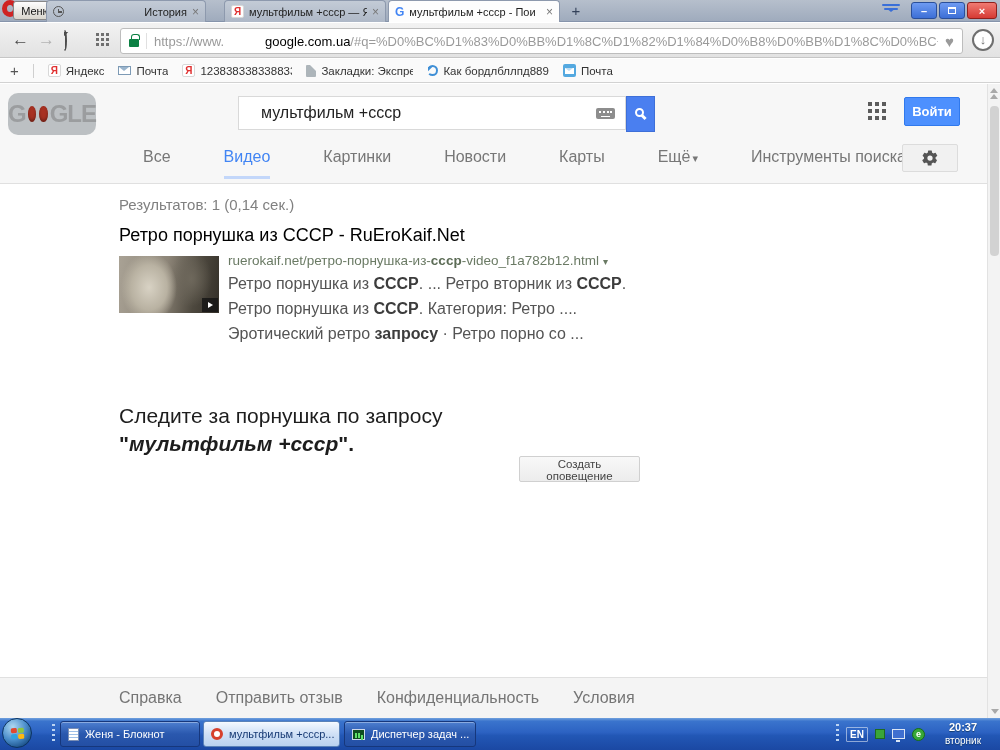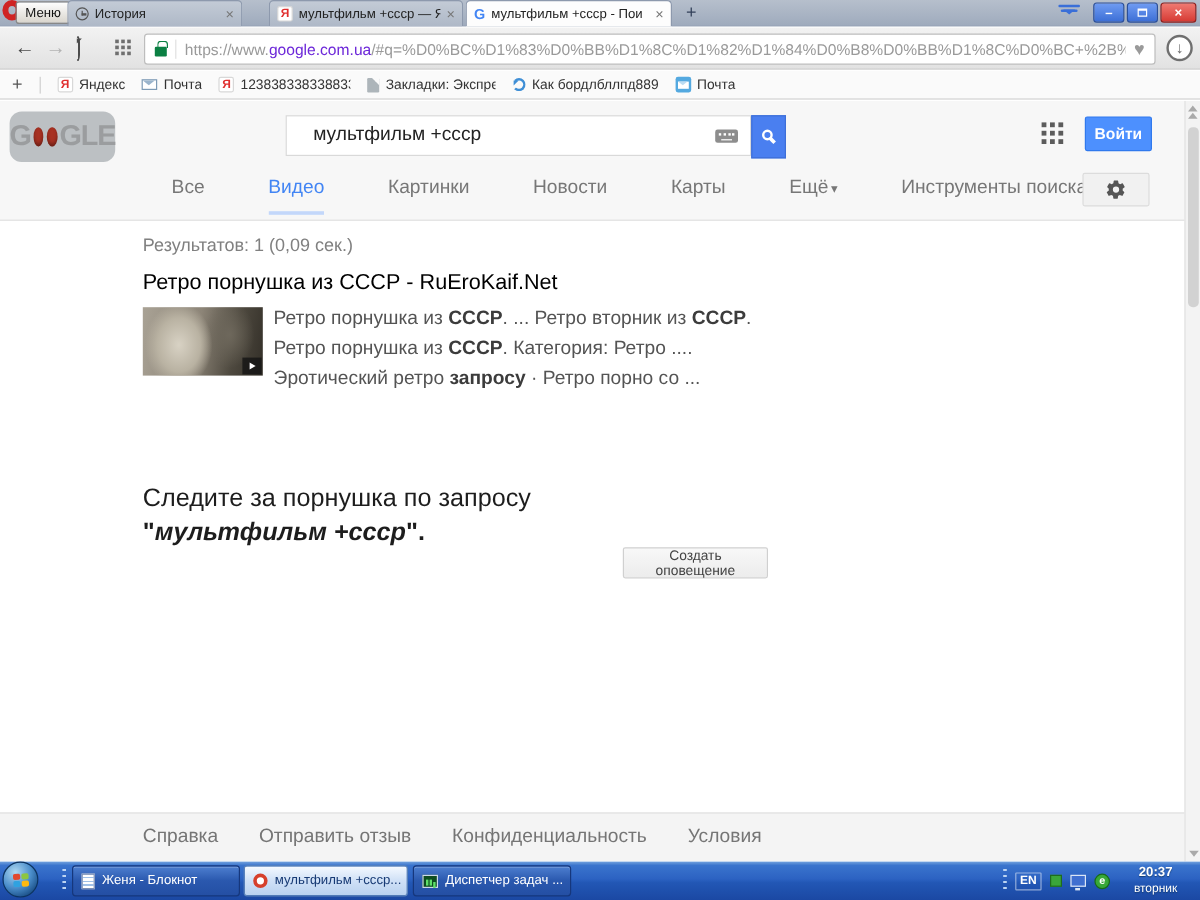--- a/index.html
+++ b/index.html
@@ -50,21 +50,21 @@
   .circ-arrow.blue::after{border-right-color:#3f8fd6;}
   .reload-wrap{position:absolute;left:63px;top:9px;}
   .dots9{position:absolute;left:96px;top:10px;width:3px;height:3px;background:#6f6f6f;
          box-shadow:5px 0 0 #6f6f6f,10px 0 0 #6f6f6f,0 5px 0 #6f6f6f,5px 5px 0 #6f6f6f,10px 5px 0 #6f6f6f,0 10px 0 #6f6f6f,5px 10px 0 #6f6f6f,10px 10px 0 #6f6f6f;}
   .urlfield{position:absolute;left:120px;top:5px;width:843px;height:26px;background:#fff;
             border:1px solid #bdbdbd;border-radius:3px;display:flex;align-items:center;padding:0 8px;gap:7px;}
   .lock{width:10px;height:8px;background:#0b8043;border-radius:1px;position:relative;margin-top:4px;flex:0 0 auto;}
   .lock::before{content:"";position:absolute;top:-5px;left:1.5px;width:7px;height:5px;border:1.5px solid #0b8043;border-bottom:none;border-radius:3px 3px 0 0;}
   .url-sep{width:1px;height:16px;background:#e0e0e0;flex:0 0 auto;}
   .urltext{flex:1;font-size:13px;color:#9a9a9a;white-space:nowrap;overflow:hidden;}
-  .urltext .dom{color:#6d28d9;}
+  .urltext .dom{color:#000000;margin-left:41px;}
   .heart{flex:0 0 auto;color:#9a9a9a;font-size:15px;}
   .dlbtn{position:absolute;left:972px;top:6px;width:22px;height:22px;border:2px solid #6f6f6f;border-radius:50%;
          color:#6f6f6f;font-size:13px;font-weight:bold;text-align:center;line-height:18px;background:#fff;}
 
   
   .bmbar{position:absolute;left:0;top:59px;width:1000px;height:24px;background:#fafafa;
          border-bottom:1px solid #d2d2d2;display:flex;align-items:center;padding:0 10px;gap:14px;}
   .bm-plus{color:#555;font-size:15px;line-height:1;}
   .bm-div{width:1px;height:14px;background:#cfcfcf;}
   .bm{display:flex;align-items:center;gap:5px;font-size:11.5px;color:#333;white-space:nowrap;}
@@ -167,21 +167,21 @@
 </style>
 </head>
 <body>
 
 <div class="screen">
 
   <div class="tabbar">
     <span class="opera-o"></span>
     <button class="menu-btn">Меню</button>
 
-    <div class="tab" style="left:56px;width:146px;">
+    <div class="tab" style="left:46px;width:160px;text-align:right;">
       <span class="clk"></span>
       <span class="tab-title">История</span>
       <span class="tab-x">×</span>
     </div>
 
     <div class="tab" style="left:224px;width:162px;">
       <span class="ya-badge">Я</span>
       <span class="tab-title">мультфильм +ссср — Ян</span>
       <span class="tab-x">×</span>
     </div>
@@ -283,28 +283,29 @@
         <span class="item">Инструменты поиска</span>
       </div>
 
       <div class="gearbtn">
         <svg width="18" height="18" viewBox="0 0 24 24">
             <path fill="#555" d="M19.4 13c.04-.32.06-.66.06-1s-.02-.68-.07-1l2.1-1.65a.5.5 0 0 0 .12-.64l-2-3.46a.5.5 0 0 0-.61-.22l-2.49 1a7.3 7.3 0 0 0-1.73-1l-.38-2.65A.49.49 0 0 0 13.92 2h-4a.49.49 0 0 0-.49.42l-.38 2.65c-.63.26-1.2.6-1.73 1l-2.49-1a.5.5 0 0 0-.6.22l-2 3.46c-.13.21-.08.49.11.64L4.03 11c-.05.32-.07.66-.07 1s.02.68.07 1l-2.1 1.65a.5.5 0 0 0-.12.64l2 3.46c.12.22.39.3.61.22l2.49-1c.52.4 1.1.74 1.73 1l.38 2.65c.04.24.24.42.49.42h4c.25 0 .45-.18.49-.42l.38-2.65a7.1 7.1 0 0 0 1.73-1l2.49 1c.23.09.49 0 .61-.22l2-3.46a.5.5 0 0 0-.12-.64L19.4 13zM12 15.5A3.5 3.5 0 1 1 12 8.5a3.5 3.5 0 0 1 0 7z"></path>
           </svg>
       </div>
     </div>
 
-    <div class="stats">Результатов: 1 (0,09 сек.)</div>
+    <div class="stats">Результатов: 1 (0,14 сек.)</div>
 
     <div class="result">
       <a href="#" class="rtitle">Ретро порнушка из СССР - RuEroKaif.Net</a>
       <div class="rbody">
         <div class="thumb">
           <span class="play"></span>
         </div>
+        <div class="rurl"><span><span>ruerokaif.net/ретро-порнушка-из-</span><b>ссср</b><span>-video_f1a782b12.html</span></span><span class="dd">▾</span></div>
         <div class="rsnip"><span>Ретро порнушка из </span><b>СССР</b><span>. ... Ретро вторник из </span><b>СССР</b><span>. Ретро порнушка из </span><b>СССР</b><span>. Категория: Ретро .... Эротический ретро </span><b>запросу</b><span> · Ретро порно со ...</span></div>
       </div>
     </div>
 
     <div class="alert">
       <div>Следите за порнушка по запросу</div>
       <div class="q"><span>"</span><b style="font-style: italic;">мультфильм +ссср</b><span>".</span></div>
     </div>
     <button class="alertbtn">Создать оповещение</button>
 

